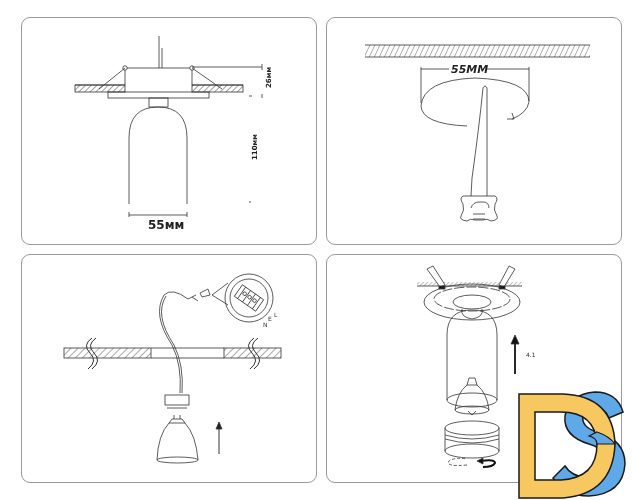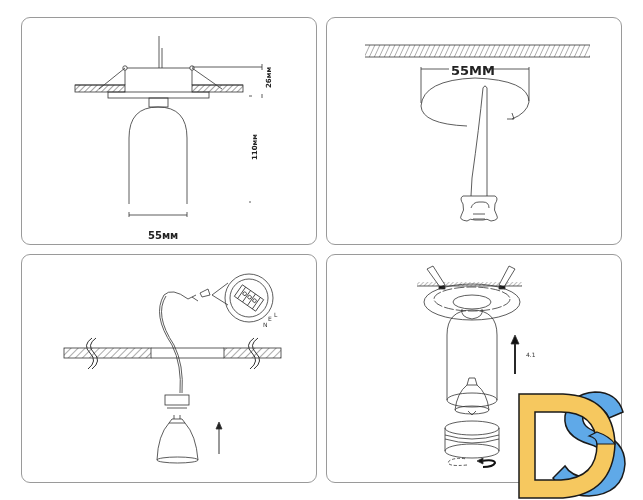--- a/index.html
+++ b/index.html
@@ -54,21 +54,21 @@
 
       <line x1="227" y1="184" x2="229" y2="184"></line>
 
       <line x1="107" y1="197" x2="165" y2="197"></line>
       <line x1="107" y1="194" x2="107" y2="199"></line>
       <line x1="165" y1="194" x2="165" y2="199"></line>
     </g>
   </svg>
   <span class="lbl rot" style="left:243px; top:70px; font-size:7px;">26мм</span>
   <span class="lbl rot" style="left:229px; top:142px; font-size:7px;">110мм</span>
-  <span class="lbl" style="left:126px; top:212px; font-size:10px;">55мм</span>
+  <span class="lbl" style="left:126px; top:200px; font-size:12px;">55мм</span>
 </div>
 
 <div class="panel" style="left:326px; top:17px; width:296px; height:228px;">
   <svg width="296" height="228" viewBox="0 0 296 228">
     <defs>
       <pattern id="hatch2" width="5" height="12" patternUnits="userSpaceOnUse" patternTransform="skewX(-25)">
         <line x1="0" y1="0" x2="0" y2="12" stroke="#444" stroke-width="0.9"></line>
       </pattern>
     </defs>
     <g stroke="#333" stroke-width="0.8" fill="none">
@@ -87,21 +87,21 @@
       <path d="M156 70 Q152 110 145 160 L144 178"></path>
       <path d="M160 70 L160 178"></path>
       <path d="M156 70 Q158 66 160 70"></path>
 
       <path d="M136 178 L168 178 Q172 180 168 186 Q166 192 170 198 Q172 202 164 203 Q160 200 156 202 L148 202 Q143 200 140 203 Q132 202 134 198 Q138 192 136 186 Q132 180 136 178 Z"></path>
       <path d="M144 190 Q146 184 152 184 L156 184 Q162 184 162 190"></path>
       <line x1="146" y1="196" x2="158" y2="196"></line>
       <line x1="146" y1="201" x2="158" y2="201"></line>
     </g>
   </svg>
-  <span class="lbl" style="left:124px; top:45px; font-size:13px;">55MM</span>
+  <span class="lbl" style="left:124px; top:45px; font-size:11px;font-style:italic;">55MM</span>
 </div>
 
 <div class="panel" style="left:21px; top:254px; width:296px; height:229px;">
   <svg width="296" height="229" viewBox="0 0 296 229">
     <defs>
       <pattern id="hatch3" width="5" height="5" patternUnits="userSpaceOnUse" patternTransform="rotate(45)">
         <line x1="0" y1="0" x2="0" y2="5" stroke="#444" stroke-width="0.9"></line>
       </pattern>
     </defs>
     <g stroke="#333" stroke-width="0.8" fill="none">

